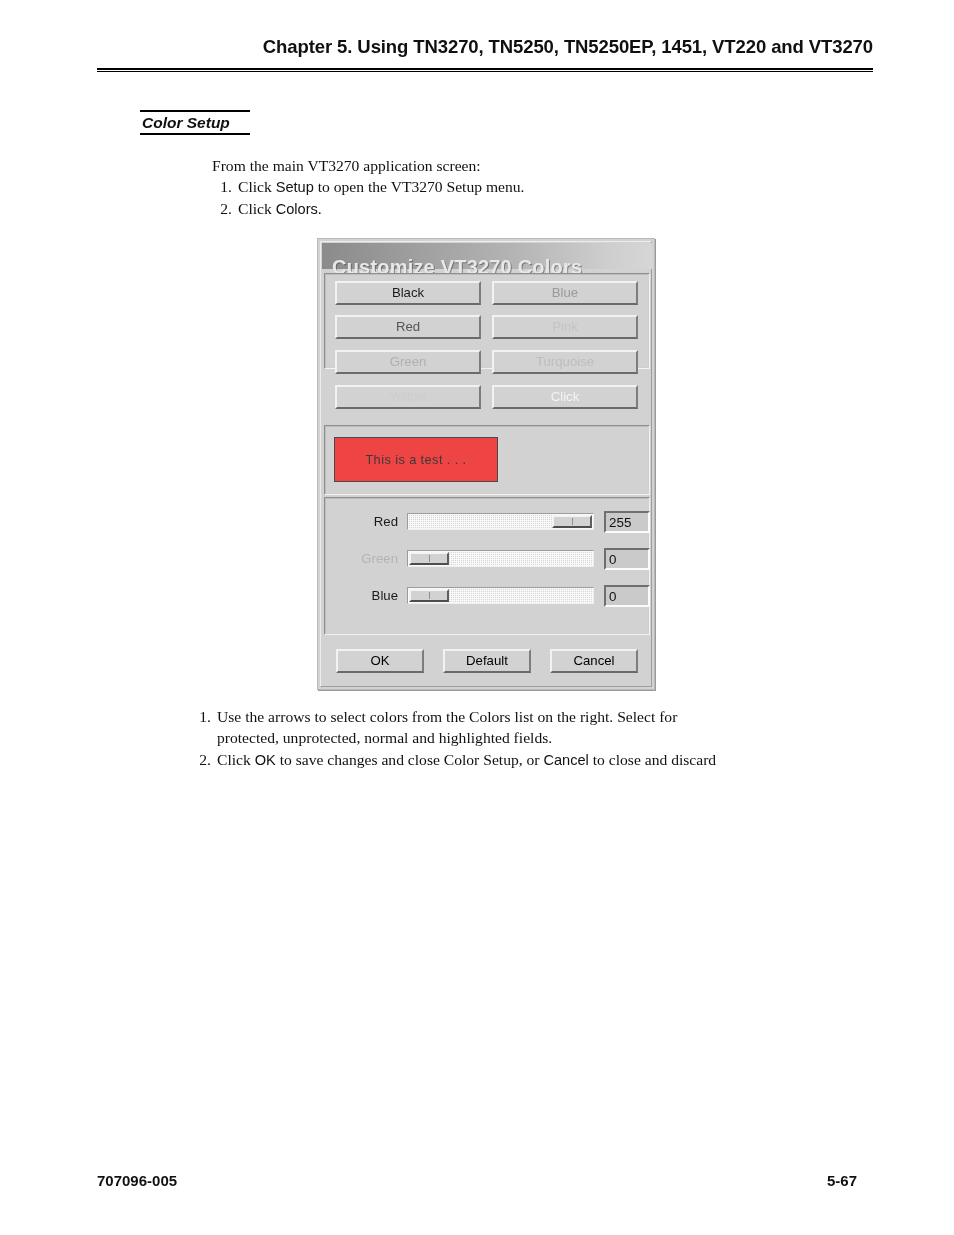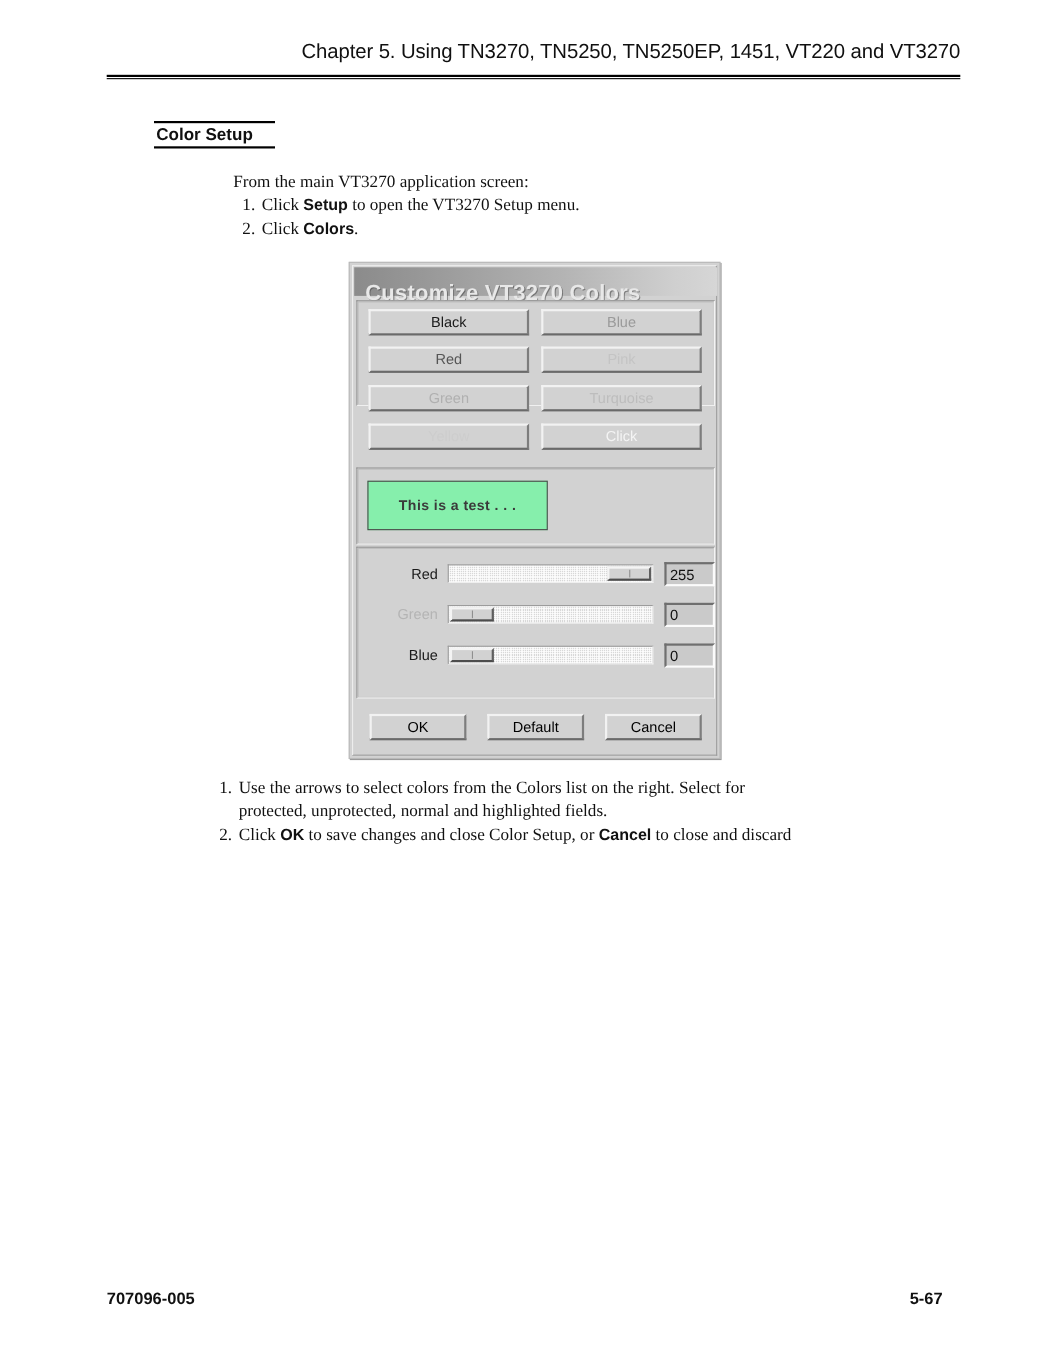--- a/index.html
+++ b/index.html
@@ -17,21 +17,21 @@
     overflow: hidden;
   }
 
   
   .chapter-head {
     position: absolute;
     left: 97px;
     top: 36px;
     width: 776px;
     font-family: "Liberation Sans", sans-serif;
-    font-weight: normal;
+    font-weight: bold;
     font-size: 18.5px;
     letter-spacing: -0.1px;
     text-align: right;
     color: #101010;
     white-space: nowrap;
   }
   .chapter-rule {
     position: absolute;
     left: 97px;
     top: 68px;
@@ -53,20 +53,21 @@
     height: 0;
     border-top: 2.5px solid #000;
   }
   .section-heading {
     font-family: "Liberation Sans", sans-serif;
     font-weight: bold;
     font-size: 15.5px;
     color: #101010;
     padding: 2px 0 1px 2px;
     white-space: nowrap;
+    font-style: italic;
   }
   .section-heading-rule-bot {
     width: 110px;
     height: 0;
     border-top: 2.5px solid #000;
   }
 
   
   .prose {
     position: absolute;
@@ -87,21 +88,21 @@
     padding-left: 26px;
     white-space: nowrap;
   }
   ol.steps > li .num {
     position: absolute;
     left: 0;
     top: 0;
     width: 20px;
     text-align: right;
   }
-  b { font-family: "Liberation Sans", sans-serif; font-weight: bold; font-size: 14.6px; }
+  b { font-family: "Liberation Sans", sans-serif; font-weight: normal; font-size: 14.6px; }
 
   .prose-after { left: 192px; top: 706px; width: 598px; }
   ol.steps-after { list-style: none; margin: 0; padding: 0; }
   ol.steps-after > li {
     position: relative;
     padding-left: 25px;
     margin-bottom: 1px;
     text-align: justify;
   }
   ol.steps-after > li .num {
@@ -383,21 +384,21 @@
   <div class="btn color-btn cb-col-l cb-r4">
       <span style="color: rgb(205, 205, 205);">Yellow</span>
     </div>
   <div class="btn color-btn cb-col-r cb-r4">
       <span style="color: rgb(244, 244, 244);">Click</span>
     </div>
 
   <div class="panel" id="panel-preview">
     <div class="panel-in"></div>
   </div>
-  <div class="preview-swatch" style="background: #86efac; font-weight: bold;">
+  <div class="preview-swatch" style="background: #ef4444;">
     <span class="preview-text" style="color: rgb(58, 58, 58);">This is a test . . .</span>
   </div>
 
   <div class="panel" id="panel-sliders">
     <div class="panel-in"></div>
   </div>
 
   <div class="slider-row sr1" style="left:6px; right:6px;">
     <span class="slider-label" style="color: rgb(26, 26, 26);">Red</span>
     <div class="slider-track">

